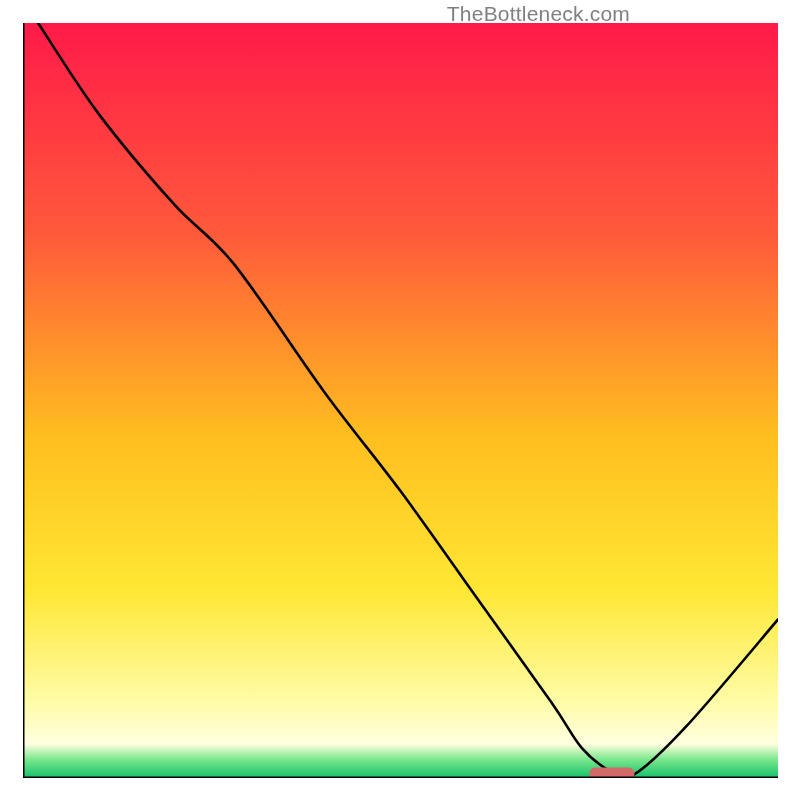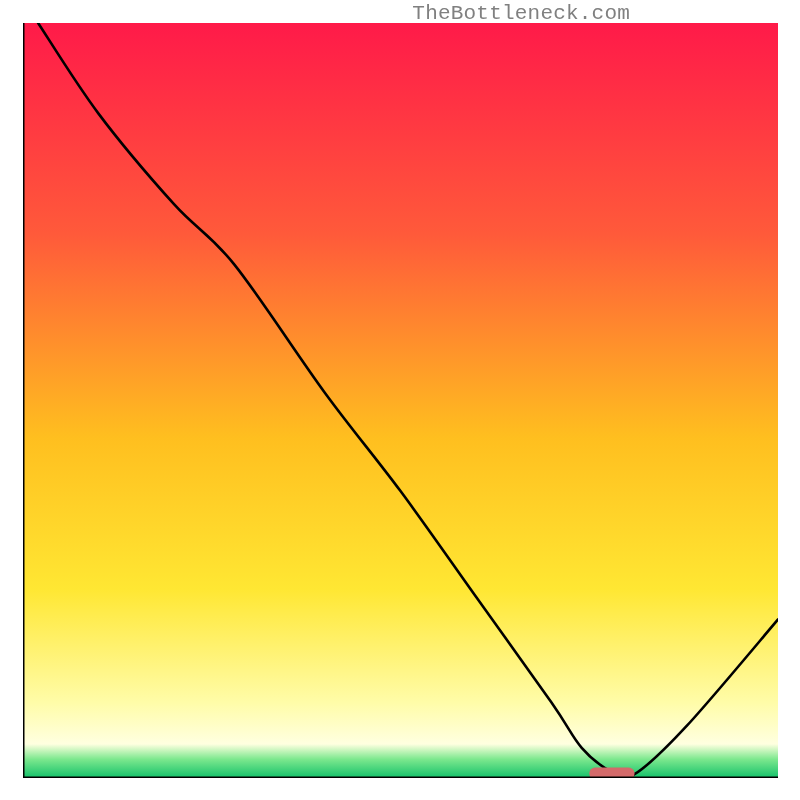--- a/index.html
+++ b/index.html
@@ -7,21 +7,20 @@
     padding: 0;
     width: 800px;
     height: 800px;
     background: #ffffff;
     font-family: Arial, Helvetica, sans-serif;
   }
   .stage {
     position: relative;
     width: 640px;
     height: 800px;
-    font-family: Liberation Mono, monospace;
   }
   .watermark {
     position: absolute;
     top: 2px;
     right: 10px;
     color: #808080;
     font-size: 21px;
     font-weight: 500;
     letter-spacing: 0.2px;
   }

